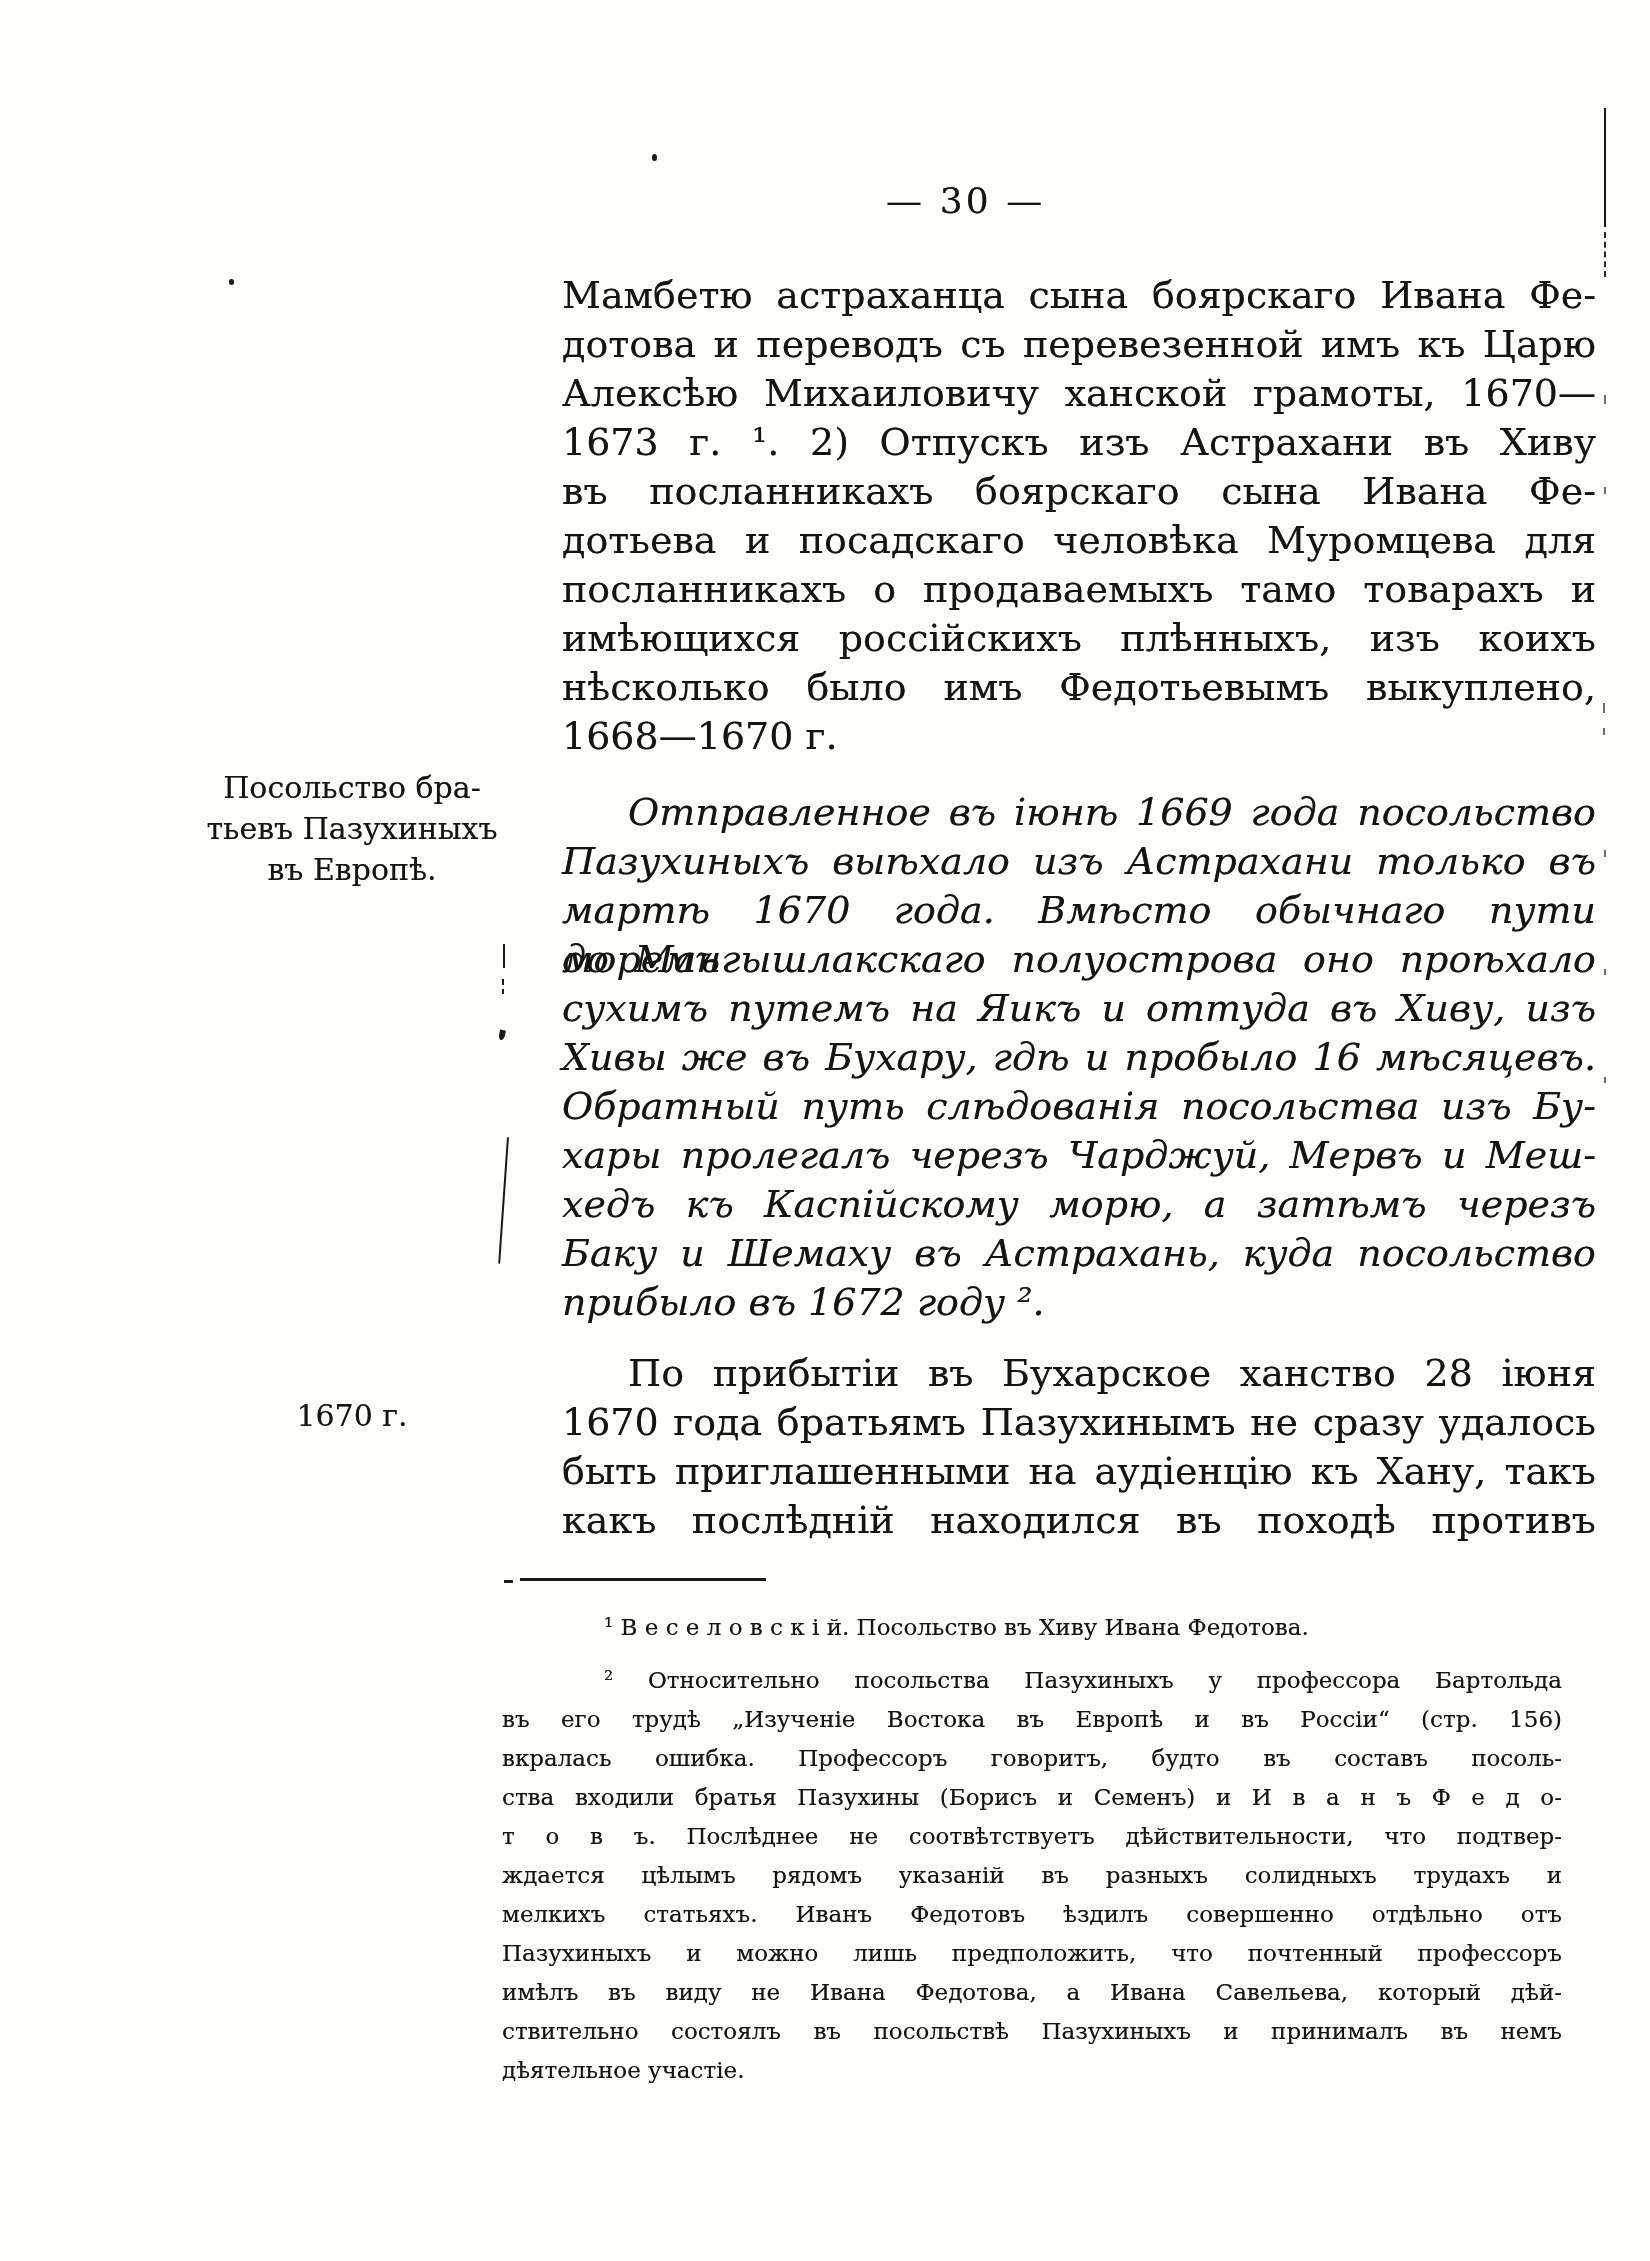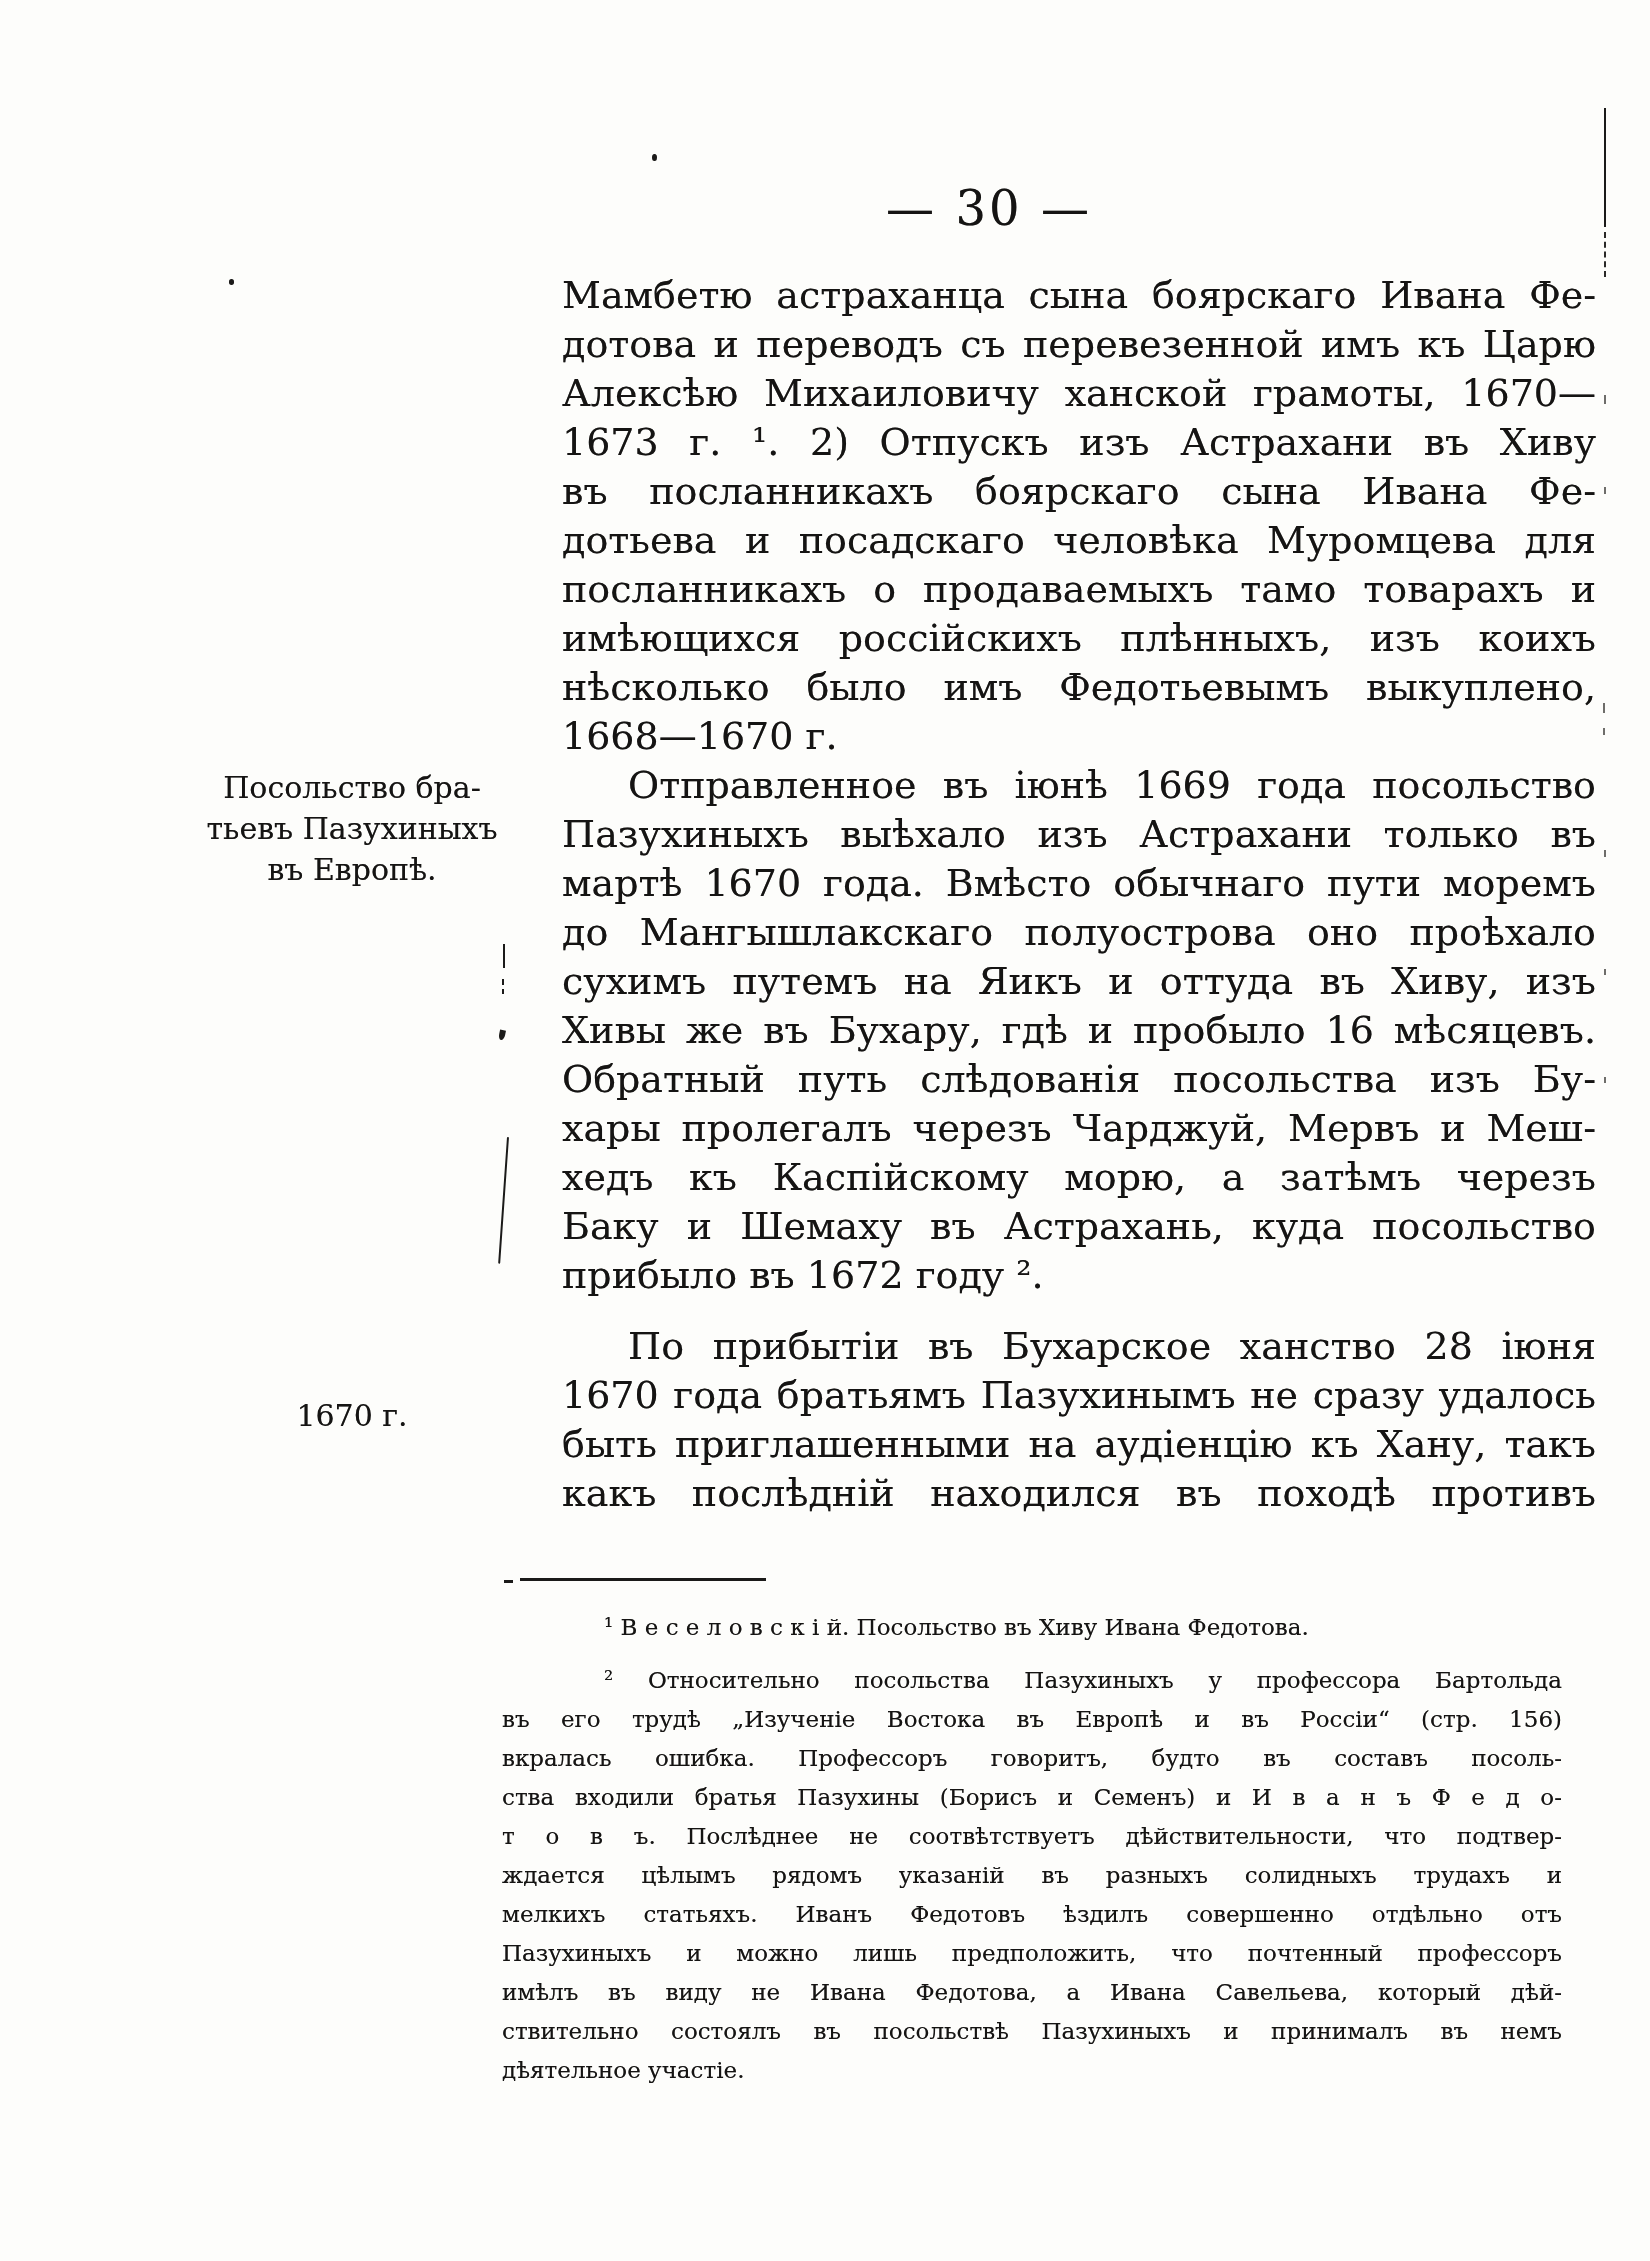--- a/index.html
+++ b/index.html
@@ -8,38 +8,38 @@
     width:1651px;height:2261px;
     background:#fdfdfb;
     overflow:hidden;
     font-family:"DejaVu Serif","Liberation Serif",serif;
     color:#151413;
     text-shadow:0 0 0.5px rgba(20,18,16,.55);
   }
   
   .page-number{
     position:absolute;top:180px;left:886px;width:204px;
-    font-size:48px;letter-spacing:3.1px;white-space:nowrap;
+    font-size:36px;letter-spacing:3.1px;white-space:nowrap;
   }
   
   .margin-note-1{
     position:absolute;top:767px;left:194px;width:316px;
     font-size:30px;line-height:41px;text-align:center;
   }
   .margin-note-2{
     position:absolute;top:1398px;left:194px;width:316px;
     font-size:30px;text-align:center;
   }
   
   .body-col{
     position:absolute;top:271px;left:562px;width:1034px;
     font-size:38px;
   }
   .para{margin:0;padding:0;}
-  .para.p2{}
+  .para.p2{margin-top:27px;font-style:italic;}
   .para.p3{margin-top:22px;}
   .line{
     height:49px;line-height:49px;
     text-align:justify;text-align-last:justify;
   }
   .line.nj{text-align:center;text-align-last:left;}
   .line.ind{text-indent:66px;}
   
   .foot-sep-dot{position:absolute;top:1580px;left:504px;width:9.4px;height:3.1px;background:#1b1a19;}
   .foot-sep{position:absolute;top:1578px;left:520px;width:246px;height:3.1px;background:#1b1a19;

